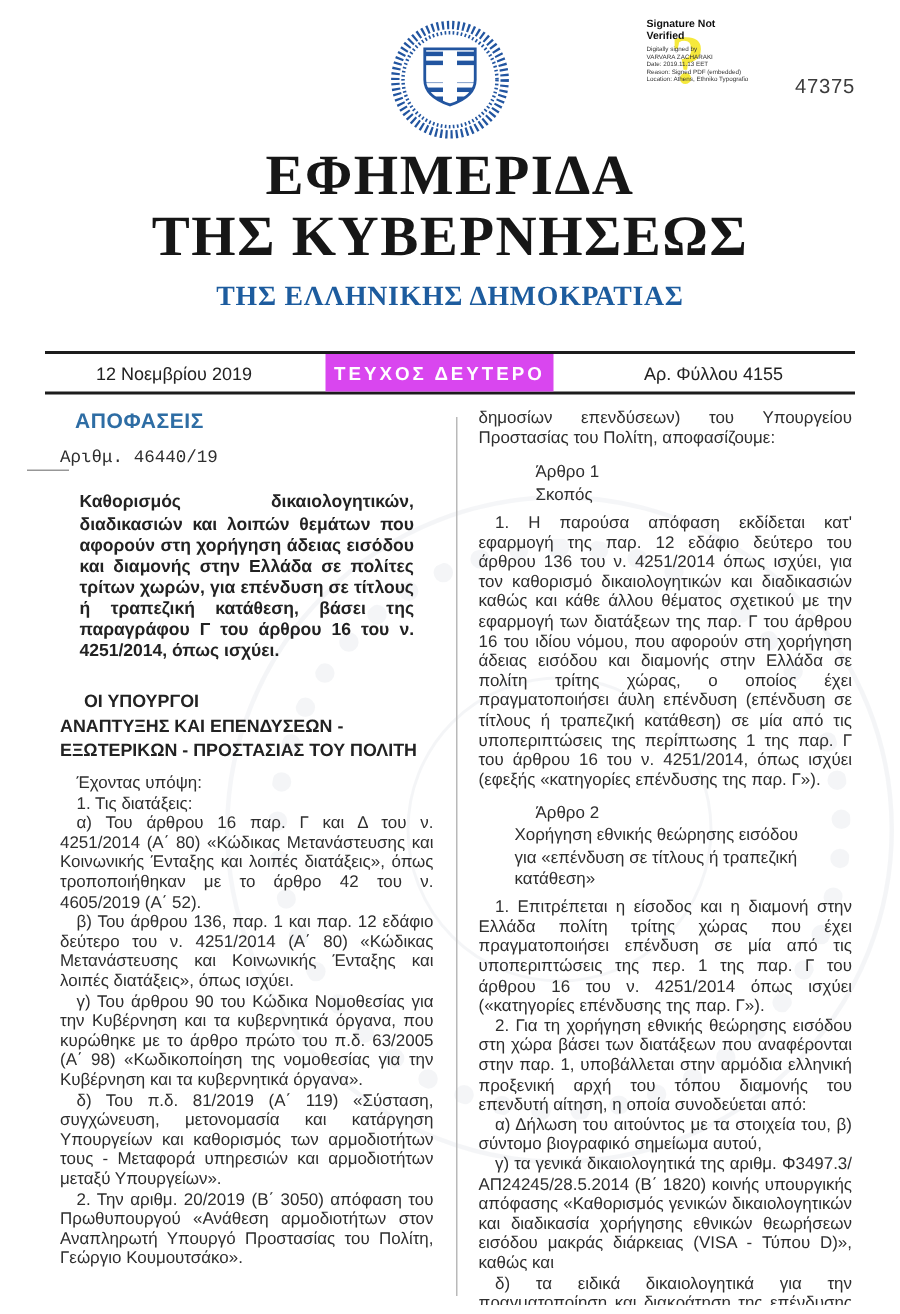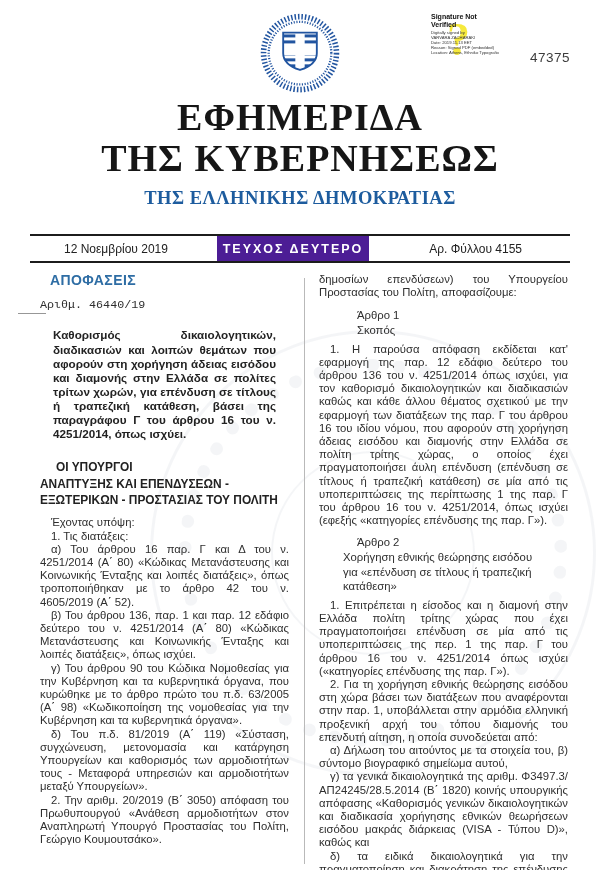--- a/index.html
+++ b/index.html
@@ -109,21 +109,21 @@
   <div class="page-num">47375</div>
 
   <div class="masthead">
     <div class="mast-line">ΕΦΗΜΕΡΙΔΑ</div>
     <div class="mast-line">ΤΗΣ ΚΥΒΕΡΝΗΣΕΩΣ</div>
     <div class="mast-sub" style="color:#1d5c9e;">ΤΗΣ ΕΛΛΗΝΙΚΗΣ ΔΗΜΟΚΡΑΤΙΑΣ</div>
   </div>
 
   <div class="issue-bar">
     <div class="ib-left">12 Νοεμβρίου 2019</div>
-    <div class="ib-center" style="background:#4c1d95;">ΤΕΥΧΟΣ  ΔΕΥΤΕΡΟ</div>
+    <div class="ib-center" style="background:#d946ef;">ΤΕΥΧΟΣ  ΔΕΥΤΕΡΟ</div>
     <div class="ib-right">Αρ. Φύλλου 4155</div>
   </div>
 
   <div class="left-dash"></div>
   <div class="divider"></div>
 
   <div class="body">
 
     <div class="col">
       <div class="apofaseis" style="color:#2e6da4;">ΑΠΟΦΑΣΕΙΣ</div>

